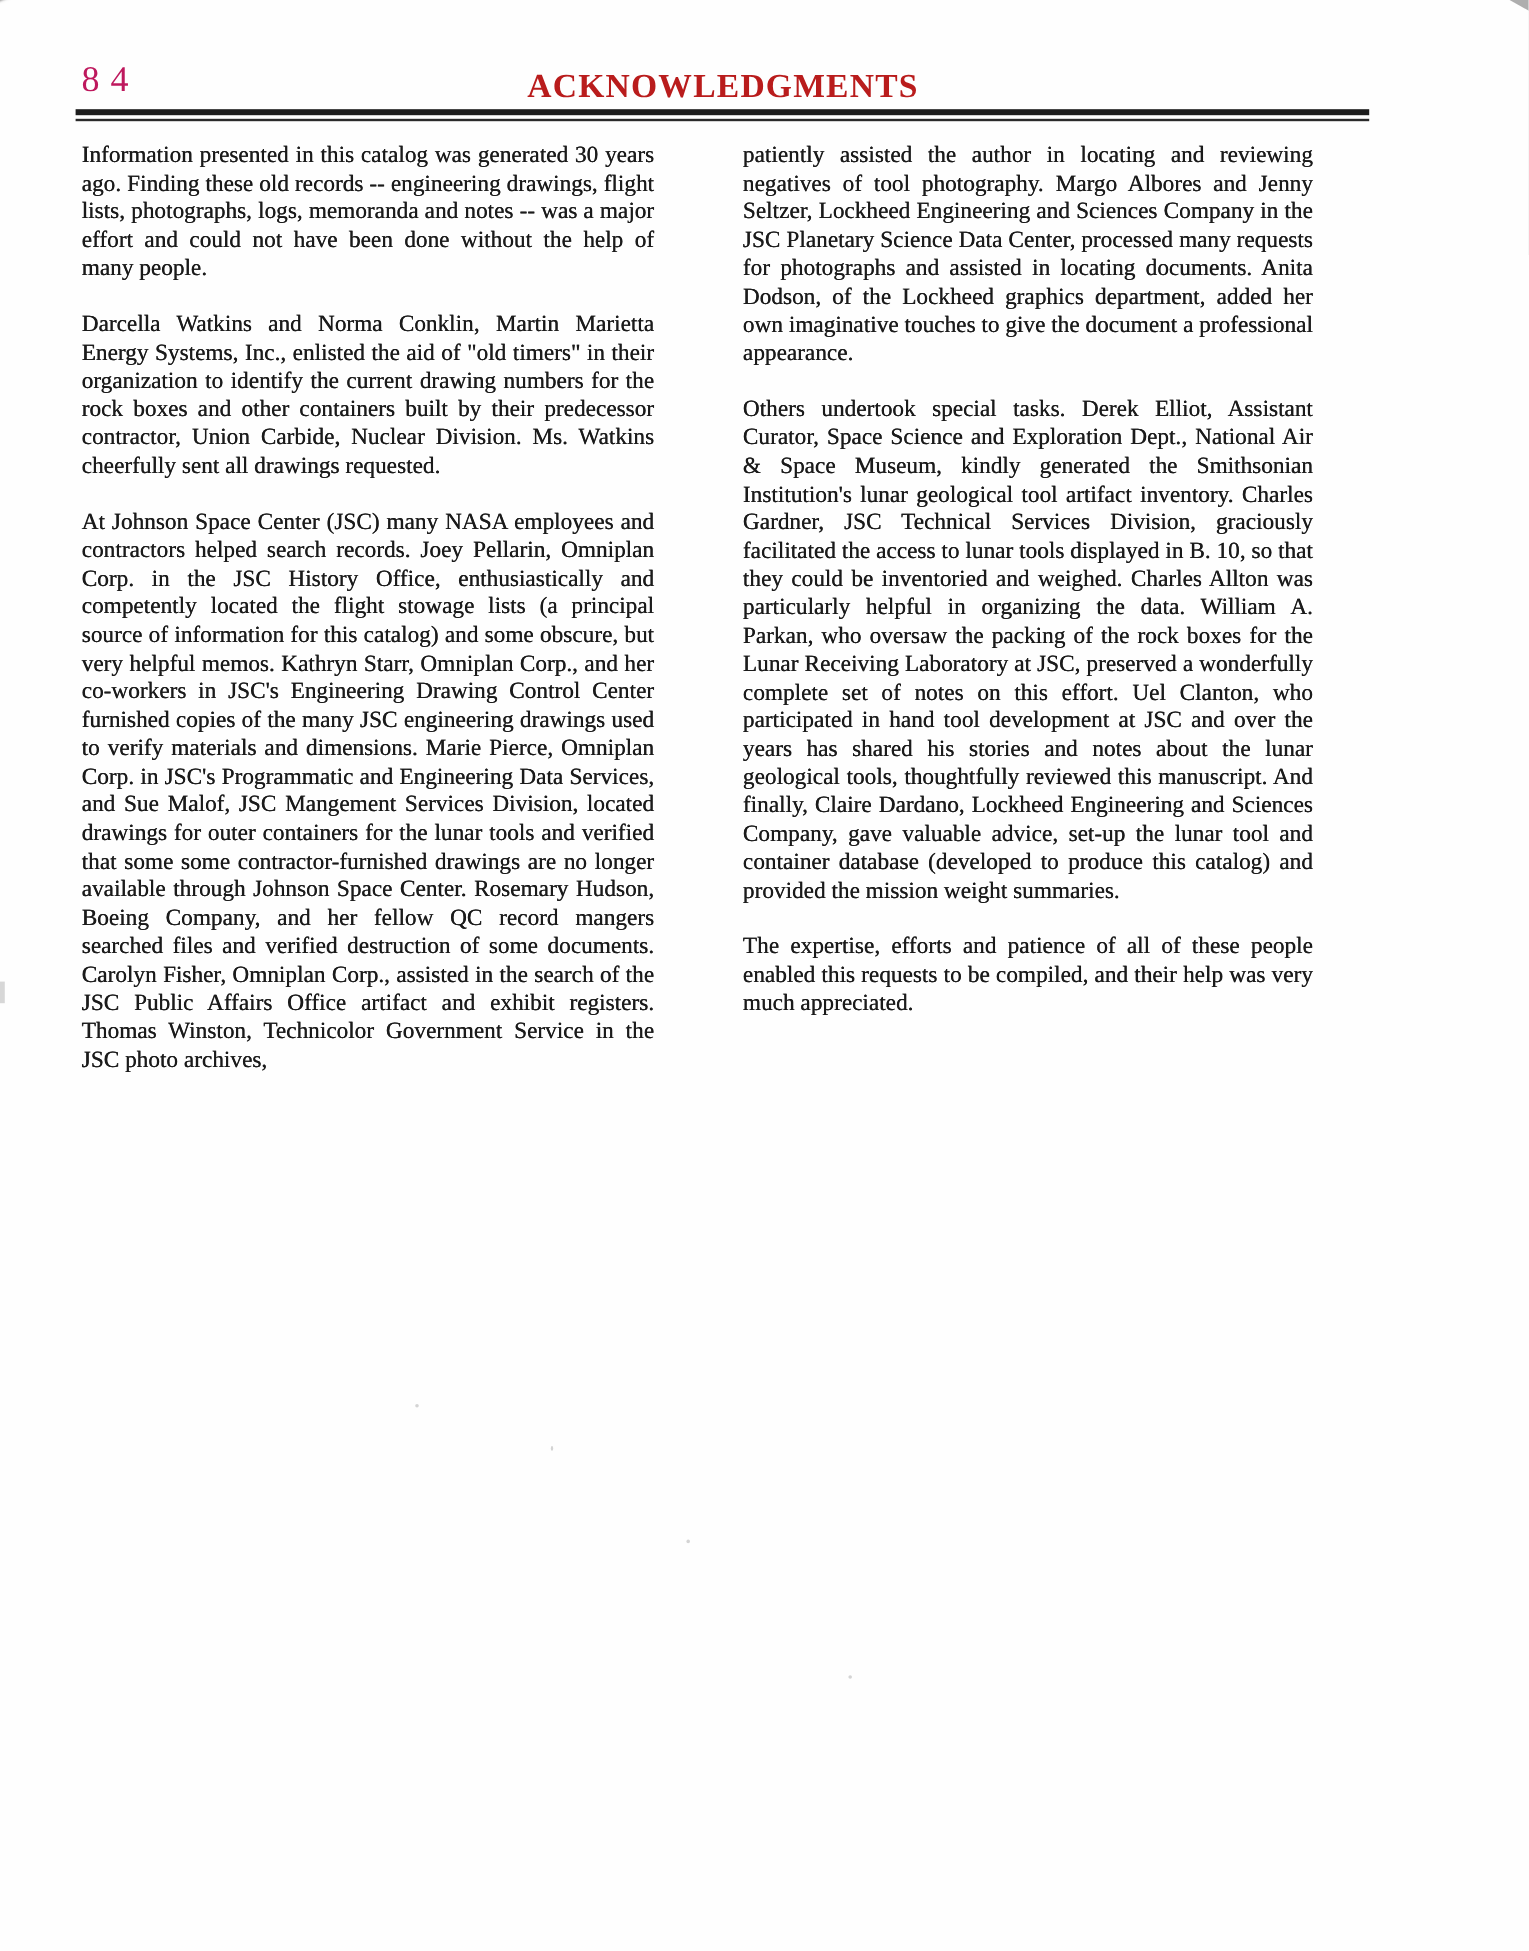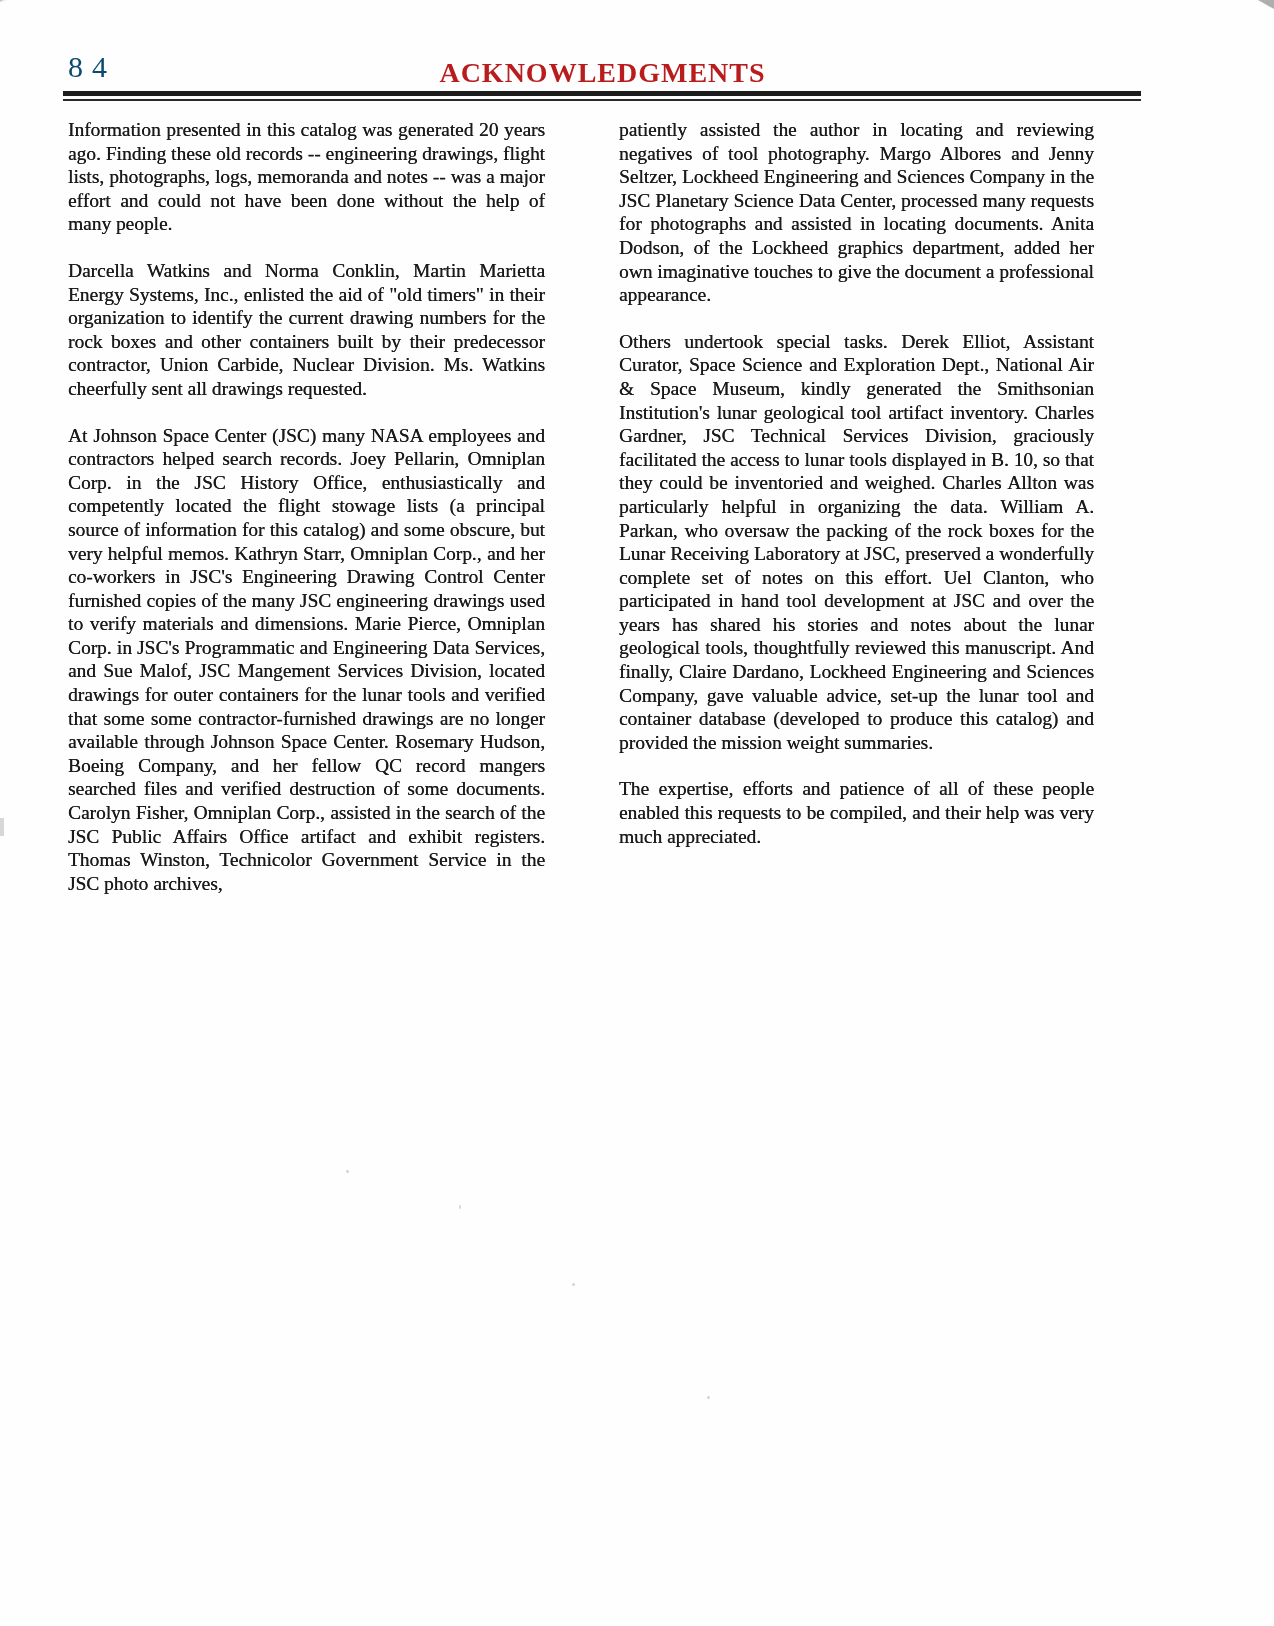--- a/index.html
+++ b/index.html
@@ -18,21 +18,21 @@
     color: #1b1b1b;
   }
 
   
   .page-number {
     position: absolute;
     top: 50px;
     left: 68px;
     font-size: 30px;
     letter-spacing: 9px;
-    color: #0c4a6e;
+    color: #be185d;
   }
   .page-title {
     position: absolute;
     top: 57px;
     left: 64px;
     width: 1077px;
     text-align: center;
     font-size: 28px;
     font-weight: bold;
     letter-spacing: 1px;
@@ -112,21 +112,21 @@
 
   <div class="page-number">84</div>
 
   <div class="page-title">ACKNOWLEDGMENTS</div>
 
   <div class="header-rule"></div>
 
   <div class="columns">
 
     <div class="column left">
-      <p>Information presented in this catalog was generated 20 years ago. Finding these old records -- engineering drawings, flight lists, photographs, logs, memoranda and notes -- was a major effort and could not have been done without the help of many people.</p>
+      <p>Information presented in this catalog was generated 30 years ago. Finding these old records -- engineering drawings, flight lists, photographs, logs, memoranda and notes -- was a major effort and could not have been done without the help of many people.</p>
       <p>Darcella Watkins and Norma Conklin, Martin Marietta Energy Systems, Inc., enlisted the aid of "old timers" in their organization to identify the current drawing numbers for the rock boxes and other containers built by their predecessor contractor, Union Carbide, Nuclear Division. Ms. Watkins cheerfully sent all drawings requested.</p>
       <p>At Johnson Space Center (JSC) many NASA employees and contractors helped search records. Joey Pellarin, Omniplan Corp. in the JSC History Office, enthusiastically and competently located the flight stowage lists (a principal source of information for this catalog) and some obscure, but very helpful memos.  Kathryn Starr, Omniplan Corp., and her co-workers in JSC's Engineering Drawing Control Center furnished copies of the many JSC engineering drawings used to verify materials and dimensions.  Marie Pierce, Omniplan Corp. in JSC's Programmatic and Engineering Data Services, and Sue Malof, JSC Mangement Services Division, located drawings for outer containers for the lunar tools and verified that some some contractor-furnished drawings are no longer available through Johnson Space Center. Rosemary Hudson, Boeing Company, and her fellow QC record mangers searched files and verified destruction of some documents. Carolyn Fisher, Omniplan Corp., assisted in the search of the JSC Public Affairs Office artifact and exhibit registers.  Thomas Winston, Technicolor Government Service in the JSC photo archives,</p>
     </div>
 
     <div class="column right">
       <p>patiently assisted the author in locating and reviewing negatives of tool photography. Margo Albores and Jenny Seltzer, Lockheed Engineering and Sciences Company in the JSC Planetary Science Data Center, processed many requests for photographs and assisted in locating documents. Anita Dodson, of the Lockheed graphics department, added her own imaginative touches to give the document a professional appearance.</p>
       <p>Others undertook special tasks. Derek Elliot, Assistant Curator, Space Science and Exploration Dept., National Air &amp; Space Museum, kindly generated the Smithsonian Institution's lunar geological tool artifact inventory. Charles Gardner, JSC Technical Services Division, graciously facilitated the access to lunar tools displayed in B. 10, so that they could be inventoried and weighed.  Charles Allton was particularly helpful in organizing the data. William A. Parkan, who oversaw the packing of the rock boxes for the Lunar Receiving Laboratory at JSC, preserved a wonderfully complete set of notes on this effort. Uel Clanton, who participated in hand tool development at JSC and over the years has shared his stories and notes about the lunar geological tools, thoughtfully reviewed this manuscript. And finally, Claire Dardano, Lockheed Engineering and Sciences Company, gave valuable advice, set-up the lunar tool and container database (developed to produce this catalog) and provided the mission weight summaries.</p>
       <p>The expertise, efforts and patience of all of these people enabled this requests to be compiled, and their help was very much appreciated.</p>
     </div>
 

